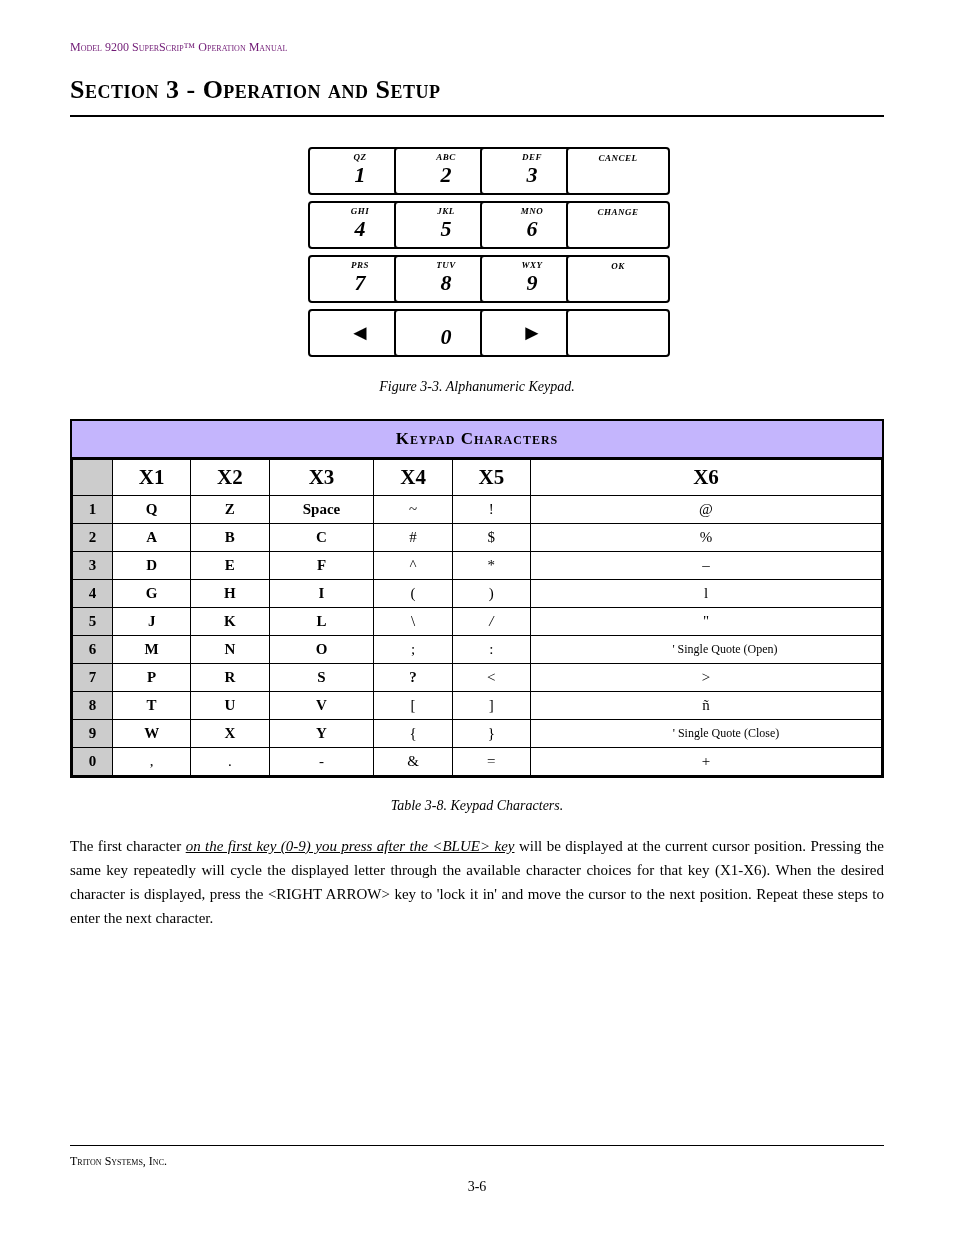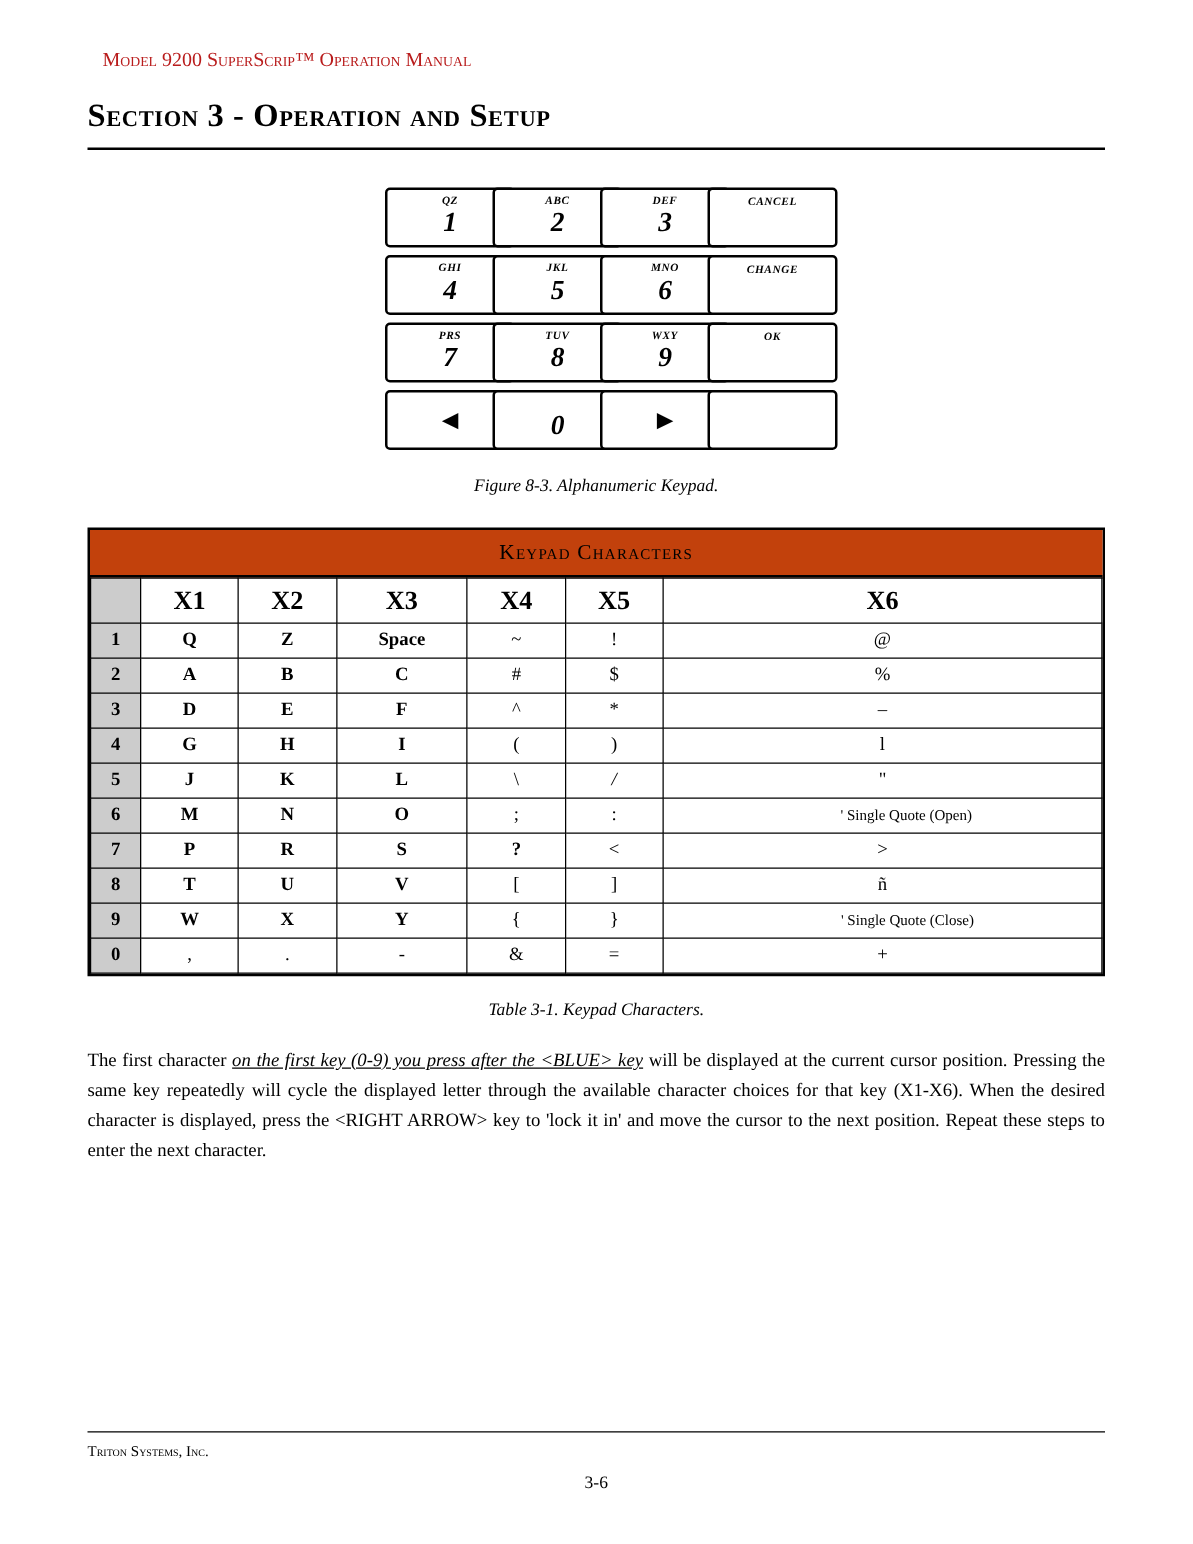--- a/index.html
+++ b/index.html
@@ -6,25 +6,24 @@
     body {
       font-family: 'Times New Roman', Times, serif;
       background: #fff;
       color: #000;
       width: 954px;
       min-height: 1235px;
       padding: 40px 70px;
       font-size: 15px;
     }
     .header-text {
-      font-size: 16px;
+      font-size: 12px;
       font-variant: small-caps;
       margin-bottom: 20px;
-      color: #b91c1c;
-      margin-left: 12px;
+      color: #701a75;
     }
     .section-title {
       font-size: 26px;
       font-weight: bold;
       font-variant: small-caps;
       margin-bottom: 10px;
       letter-spacing: 0.5px;
     }
     .section-divider {
       border: none;
@@ -97,24 +96,24 @@
       font-size: 14px;
       margin: 12px 0 24px 0;
     }
     
     .table-container {
       width: 100%;
       margin-bottom: 10px;
       border: 2px solid #000;
     }
     .table-header-row {
-      background: #c2410c;
+      background: #c4b5fd;
       text-align: center;
       font-size: 17px;
-      font-weight: normal;
+      font-weight: bold;
       font-variant: small-caps;
       letter-spacing: 1px;
       padding: 8px;
       border-bottom: 2px solid #000;
     }
     table {
       width: 100%;
       border-collapse: collapse;
     }
     table th, table td {
@@ -242,21 +241,21 @@
       <div class="key">
         <span class="key-number"><em>0</em></span>
       </div>
       <div class="key no-label">
         <span class="key-number key-arrow">►</span>
       </div>
       <div class="key no-label">
       </div>
     </div>
   </div>
-  <p class="figure-caption">Figure 8-3.  Alphanumeric Keypad.</p>
+  <p class="figure-caption">Figure 3-3.  Alphanumeric Keypad.</p>
 
   <div class="table-container">
     <div class="table-header-row">Keypad Characters</div>
     <table>
       <thead>
         <tr>
           <th></th>
           <th>X1</th>
           <th>X2</th>
           <th>X3</th>
@@ -352,21 +351,21 @@
           <td>,</td>
           <td>.</td>
           <td>-</td>
           <td>&amp;</td>
           <td>=</td>
           <td>+</td>
         </tr>
       </tbody>
     </table>
   </div>
-  <p class="table-caption">Table 3-1.  Keypad Characters.</p>
+  <p class="table-caption">Table 3-8.  Keypad Characters.</p>
 
   <p class="body-text">
     The first character <em>on the first key (0-9) you press after the &lt;BLUE&gt; key</em> will be displayed at the current cursor position.  Pressing the same key repeatedly will cycle the displayed letter through the available character choices for that key (X1-X6).  When the desired character is displayed, press the &lt;RIGHT ARROW&gt; key to 'lock it in' and move the cursor to the next position.  Repeat these steps to enter the next character.
   </p>
 
   <div class="spacer"></div>
 
   <hr class="footer-divider">
   <p class="footer-text">Triton Systems, Inc.</p>
   <p class="page-number">3-6</p>

